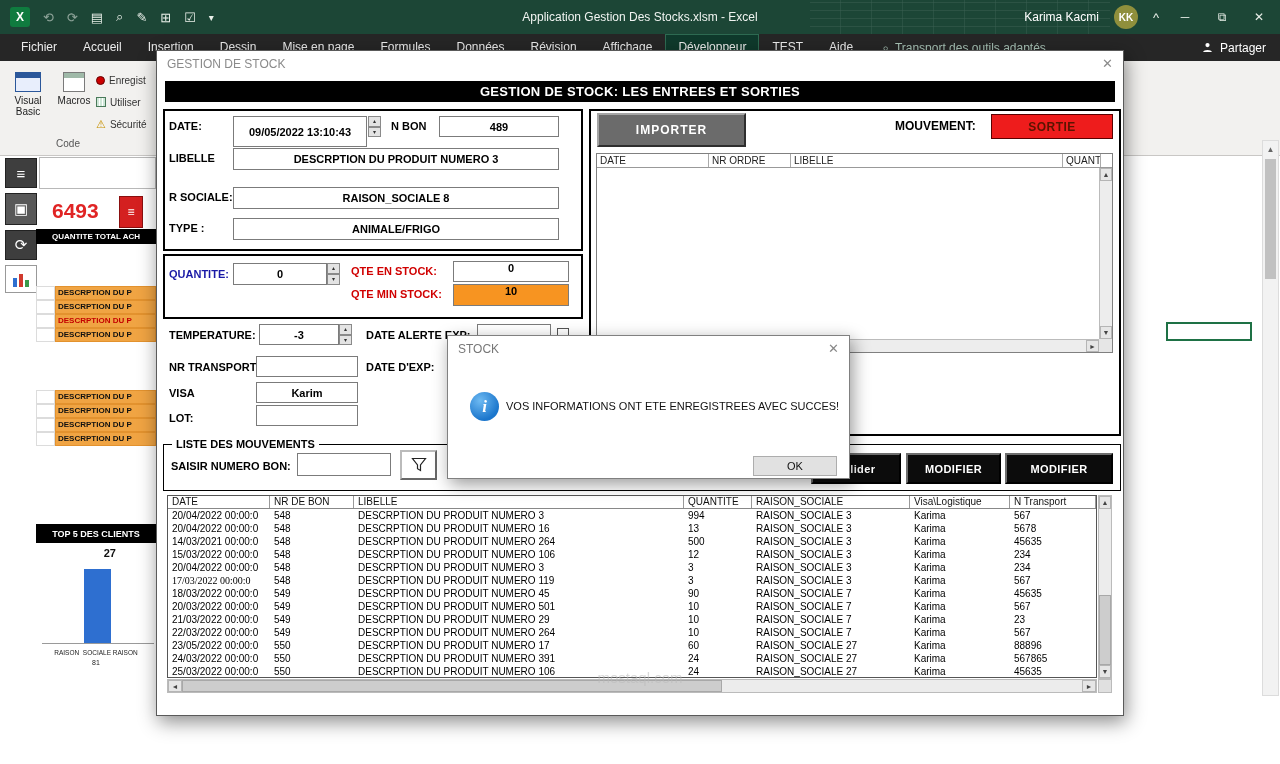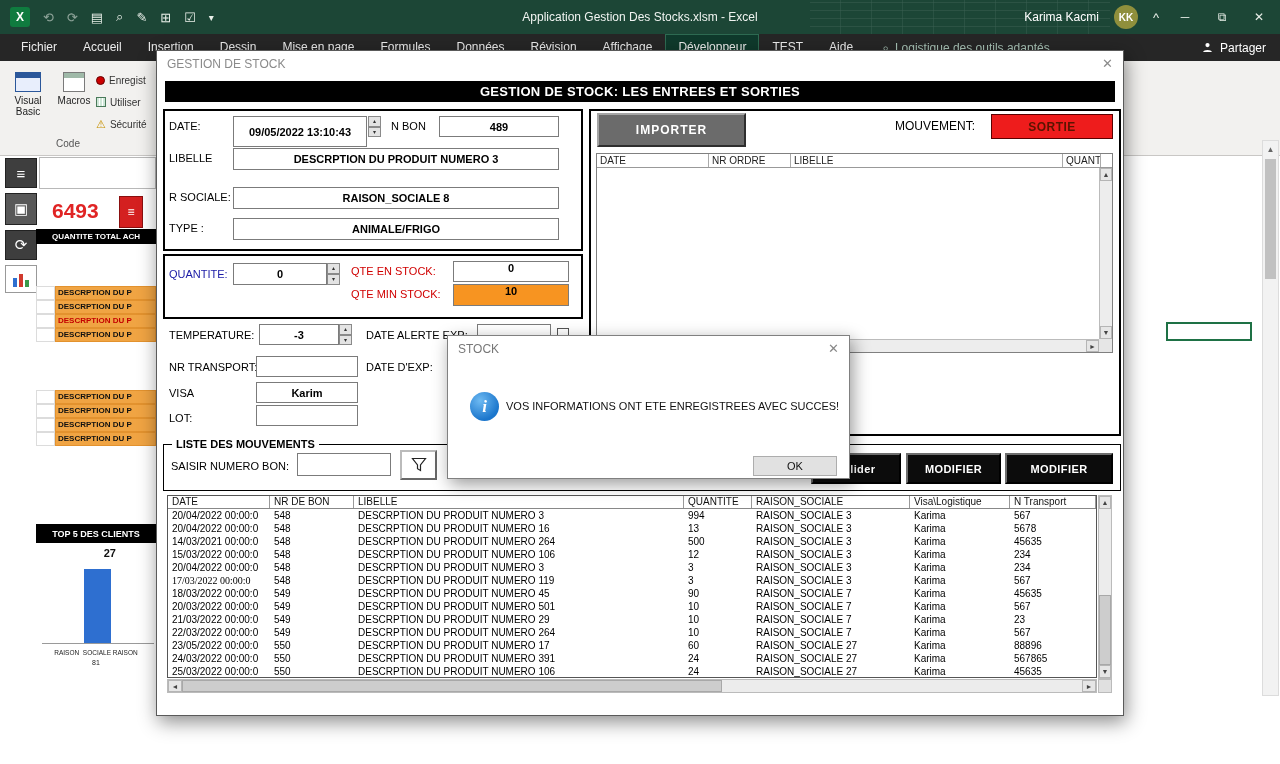--- a/index.html
+++ b/index.html
@@ -82,21 +82,21 @@
   #wm-en{font-size:15px;color:rgba(185,185,185,.55);margin-top:1px;}
 
   
   #userform{position:absolute;left:156px;top:50px;width:968px;height:666px;background:#fff;border:1px solid #5a5a5a;box-shadow:2px 6px 18px rgba(0,0,0,.45);z-index:10;}
   #uf-title{position:absolute;left:10px;top:6px;font-size:12px;color:#8a8a8a;}
   #uf-close{position:absolute;right:10px;top:5px;font-size:13px;color:#8a8a8a;}
   #uf-header{position:absolute;left:8px;top:30px;width:950px;height:21px;background:#000000;color:#fff;font-size:13px;font-weight:bold;display:flex;align-items:center;justify-content:center;letter-spacing:.3px;}
   .box1{position:absolute;left:6px;top:58px;width:420px;height:142px;border:2px solid #000;}
   .box2{position:absolute;left:6px;top:203px;width:420px;height:65px;border:2px solid #000;}
   .rightbox{position:absolute;left:432px;top:58px;width:532px;height:327px;border:2px solid #000;}
-  .flabel{position:absolute;font-size:11px;font-weight:normal;color:#000;white-space:nowrap;}
+  .flabel{position:absolute;font-size:11px;font-weight:bold;color:#000;white-space:nowrap;}
   .red-lbl{color:#d00000;}
   .navy-lbl{color:#1a1aa6;}
   .finput{position:absolute;border:1px solid #7b7b7b;background:#fff;font-family:"Liberation Sans",sans-serif;font-size:11px;font-weight:bold;text-align:center;color:#000;padding:0;outline:none;}
   #f-date-lbl{left:12px;top:69px;}    #f-date{left:76px;top:65px;width:134px;height:31px;}
   #f-date-spin{left:211px;top:65px;height:21px;}
   #f-nbon-lbl{left:234px;top:69px;}   #f-nbon{left:282px;top:65px;width:120px;height:21px;}
   #f-lib-lbl{left:12px;top:101px;}    #f-lib{left:76px;top:97px;width:326px;height:22px;}
   #f-rs-lbl{left:12px;top:140px;}     #f-rs{left:76px;top:136px;width:326px;height:22px;}
   #f-type-lbl{left:12px;top:171px;}   #f-type{left:76px;top:167px;width:326px;height:22px;}
   #f-qt-lbl{left:12px;top:217px;}     #f-qt{left:76px;top:212px;width:94px;height:22px;}
@@ -194,21 +194,21 @@
       <div class="tab">Formules</div>
       <div class="tab">Données</div>
       <div class="tab">Révision</div>
       <div class="tab">Affichage</div>
       <div class="tab selected">Développeur</div>
       <div class="tab">TEST</div>
       <div class="tab">Aide</div>
     </div>
   <div id="ribbon-search">
     <span>⌕</span>
-    <span>Logistique des outils adaptés</span>
+    <span>Transport des outils adaptés</span>
   </div>
   <div id="share-btn">
     <svg width="13" height="13" viewBox="0 0 16 16">
         <circle cx="8" cy="5" r="2.6" fill="#fff"></circle>
         <path d="M2.5 13.5c.6-3.4 10.4-3.4 11 0z" fill="#fff"></path>
       </svg>
     <span>Partager</span>
   </div>
 </div>
 
@@ -301,20 +301,21 @@
   <div id="chart-axis"></div>
   <div id="chart-lbl1">RAISON_SOCIALE RAISON</div>
   <div id="chart-lbl2">81</div>
 </div>
 <div id="xl-vscroll">
   <div class="xl-arrow">▲</div>
   <div id="xl-thumb"></div>
 </div>
 <div id="green-cell"></div>
 <div id="watermark">
+  <div id="wm-en">mostaql.com</div>
 </div>
 
 <div id="userform">
   <div id="uf-title">GESTION DE STOCK</div>
   <div id="uf-close">✕</div>
   <div id="uf-header">GESTION DE STOCK: LES ENTREES ET SORTIES</div>
 
   <div class="box1"></div>
   <div class="box2"></div>
   <div class="rightbox"></div>

